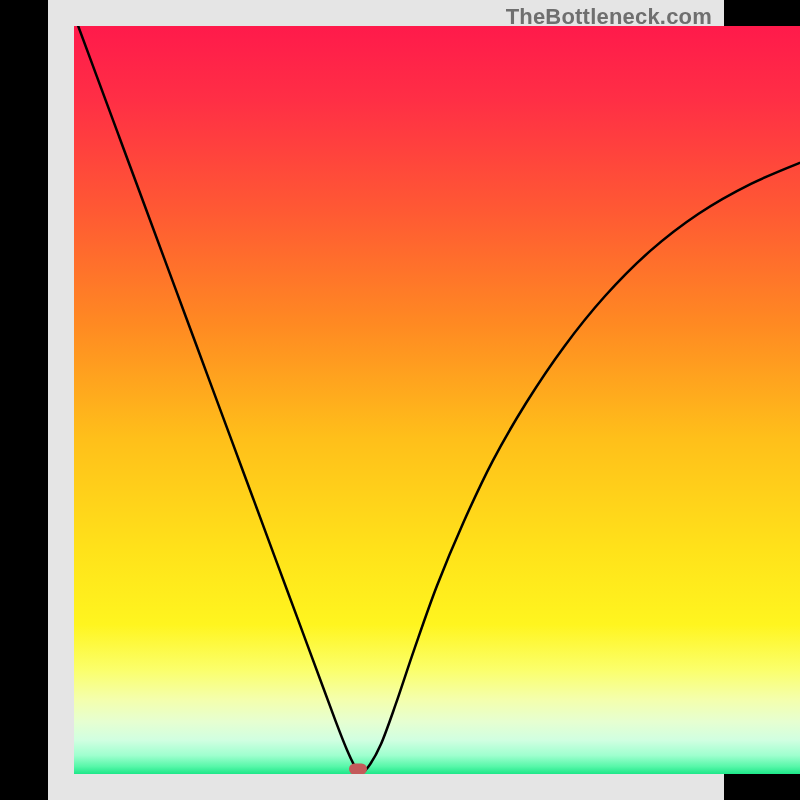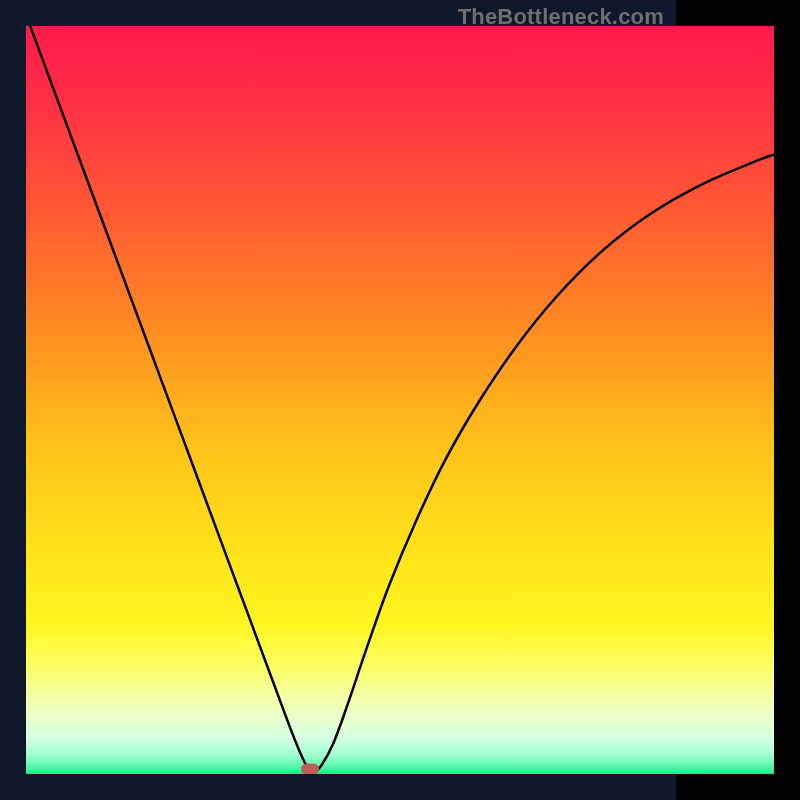--- a/index.html
+++ b/index.html
@@ -1,21 +1,22 @@
 <!DOCTYPE html>
 <html><head>
 <meta charset="utf-8">
 <style>
   * { margin: 0; padding: 0; box-sizing: border-box; }
   html, body { width: 800px; height: 800px; overflow: hidden; background: #000; }
   .frame {
     position: relative;
     width: 676px;
     height: 800px;
-    background: #0f172a;
+    background: #e5e5e5;
+    margin-left: 48px;
   }
   .watermark {
     position: absolute;
     top: 4px;
     right: 12px;
     color: #6f6f6f;
     font-family: Arial, Helvetica, sans-serif;
     font-size: 22px;
     font-weight: 600;
     letter-spacing: 0.2px;

